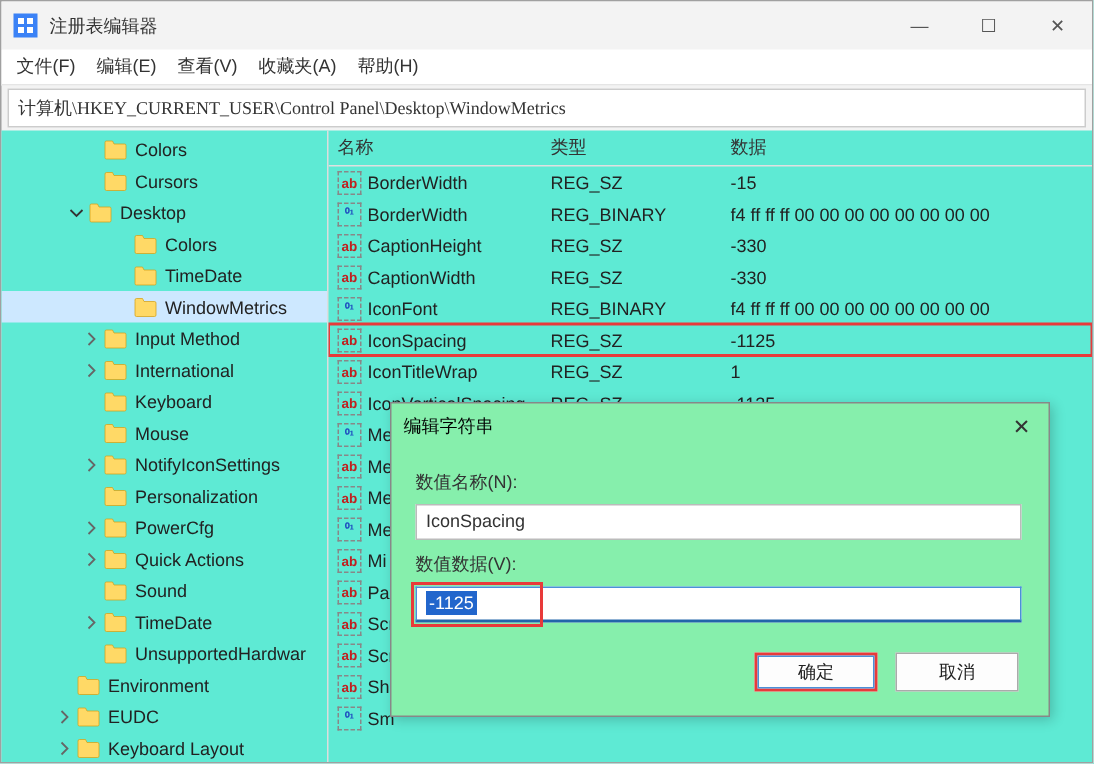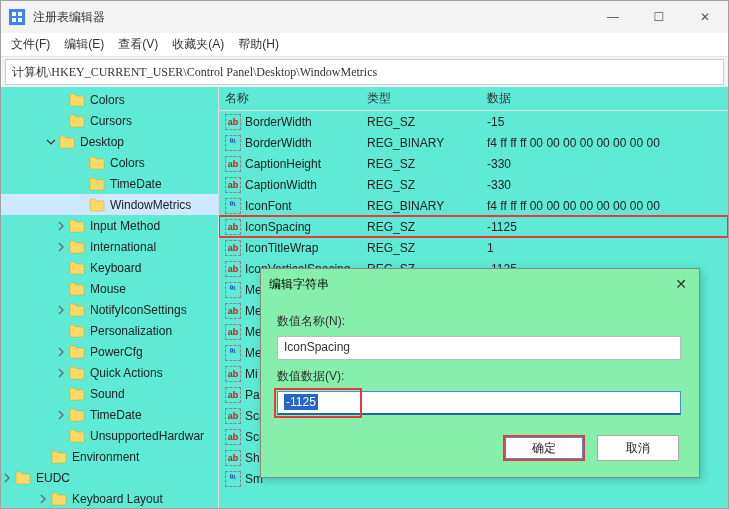--- a/index.html
+++ b/index.html
@@ -267,21 +267,21 @@
         </div>
         <div class="tree-row" style="padding-left: 36px;">
           <span class="chevron-space"></span>
           <span class="folder-icon">
             <svg viewBox="0 0 16 14">
               <path d="M1 3 L1 12 Q1 13 2 13 L14 13 Q15 13 15 12 L15 4 Q15 3 14 3 L7 3 L6 1 L2 1 Q1 1 1 2 Z" fill="#ffd966" stroke="#d4a017" stroke-width="0.5"></path>
             </svg>
           </span>
           <span class="tree-label">Environment</span>
         </div>
-        <div class="tree-row" style="">
+        <div class="tree-row" style="padding-left: 36px;">
           <span class="chevron">
             <svg width="10" height="10" viewBox="0 0 10 10">
               <path d="M3 1 L7 5 L3 9" fill="none" stroke="#666" stroke-width="1.2"></path>
             </svg>
           </span>
           <span class="folder-icon">
             <svg viewBox="0 0 16 14">
               <path d="M1 3 L1 12 Q1 13 2 13 L14 13 Q15 13 15 12 L15 4 Q15 3 14 3 L7 3 L6 1 L2 1 Q1 1 1 2 Z" fill="#ffd966" stroke="#d4a017" stroke-width="0.5"></path>
             </svg>
           </span>

